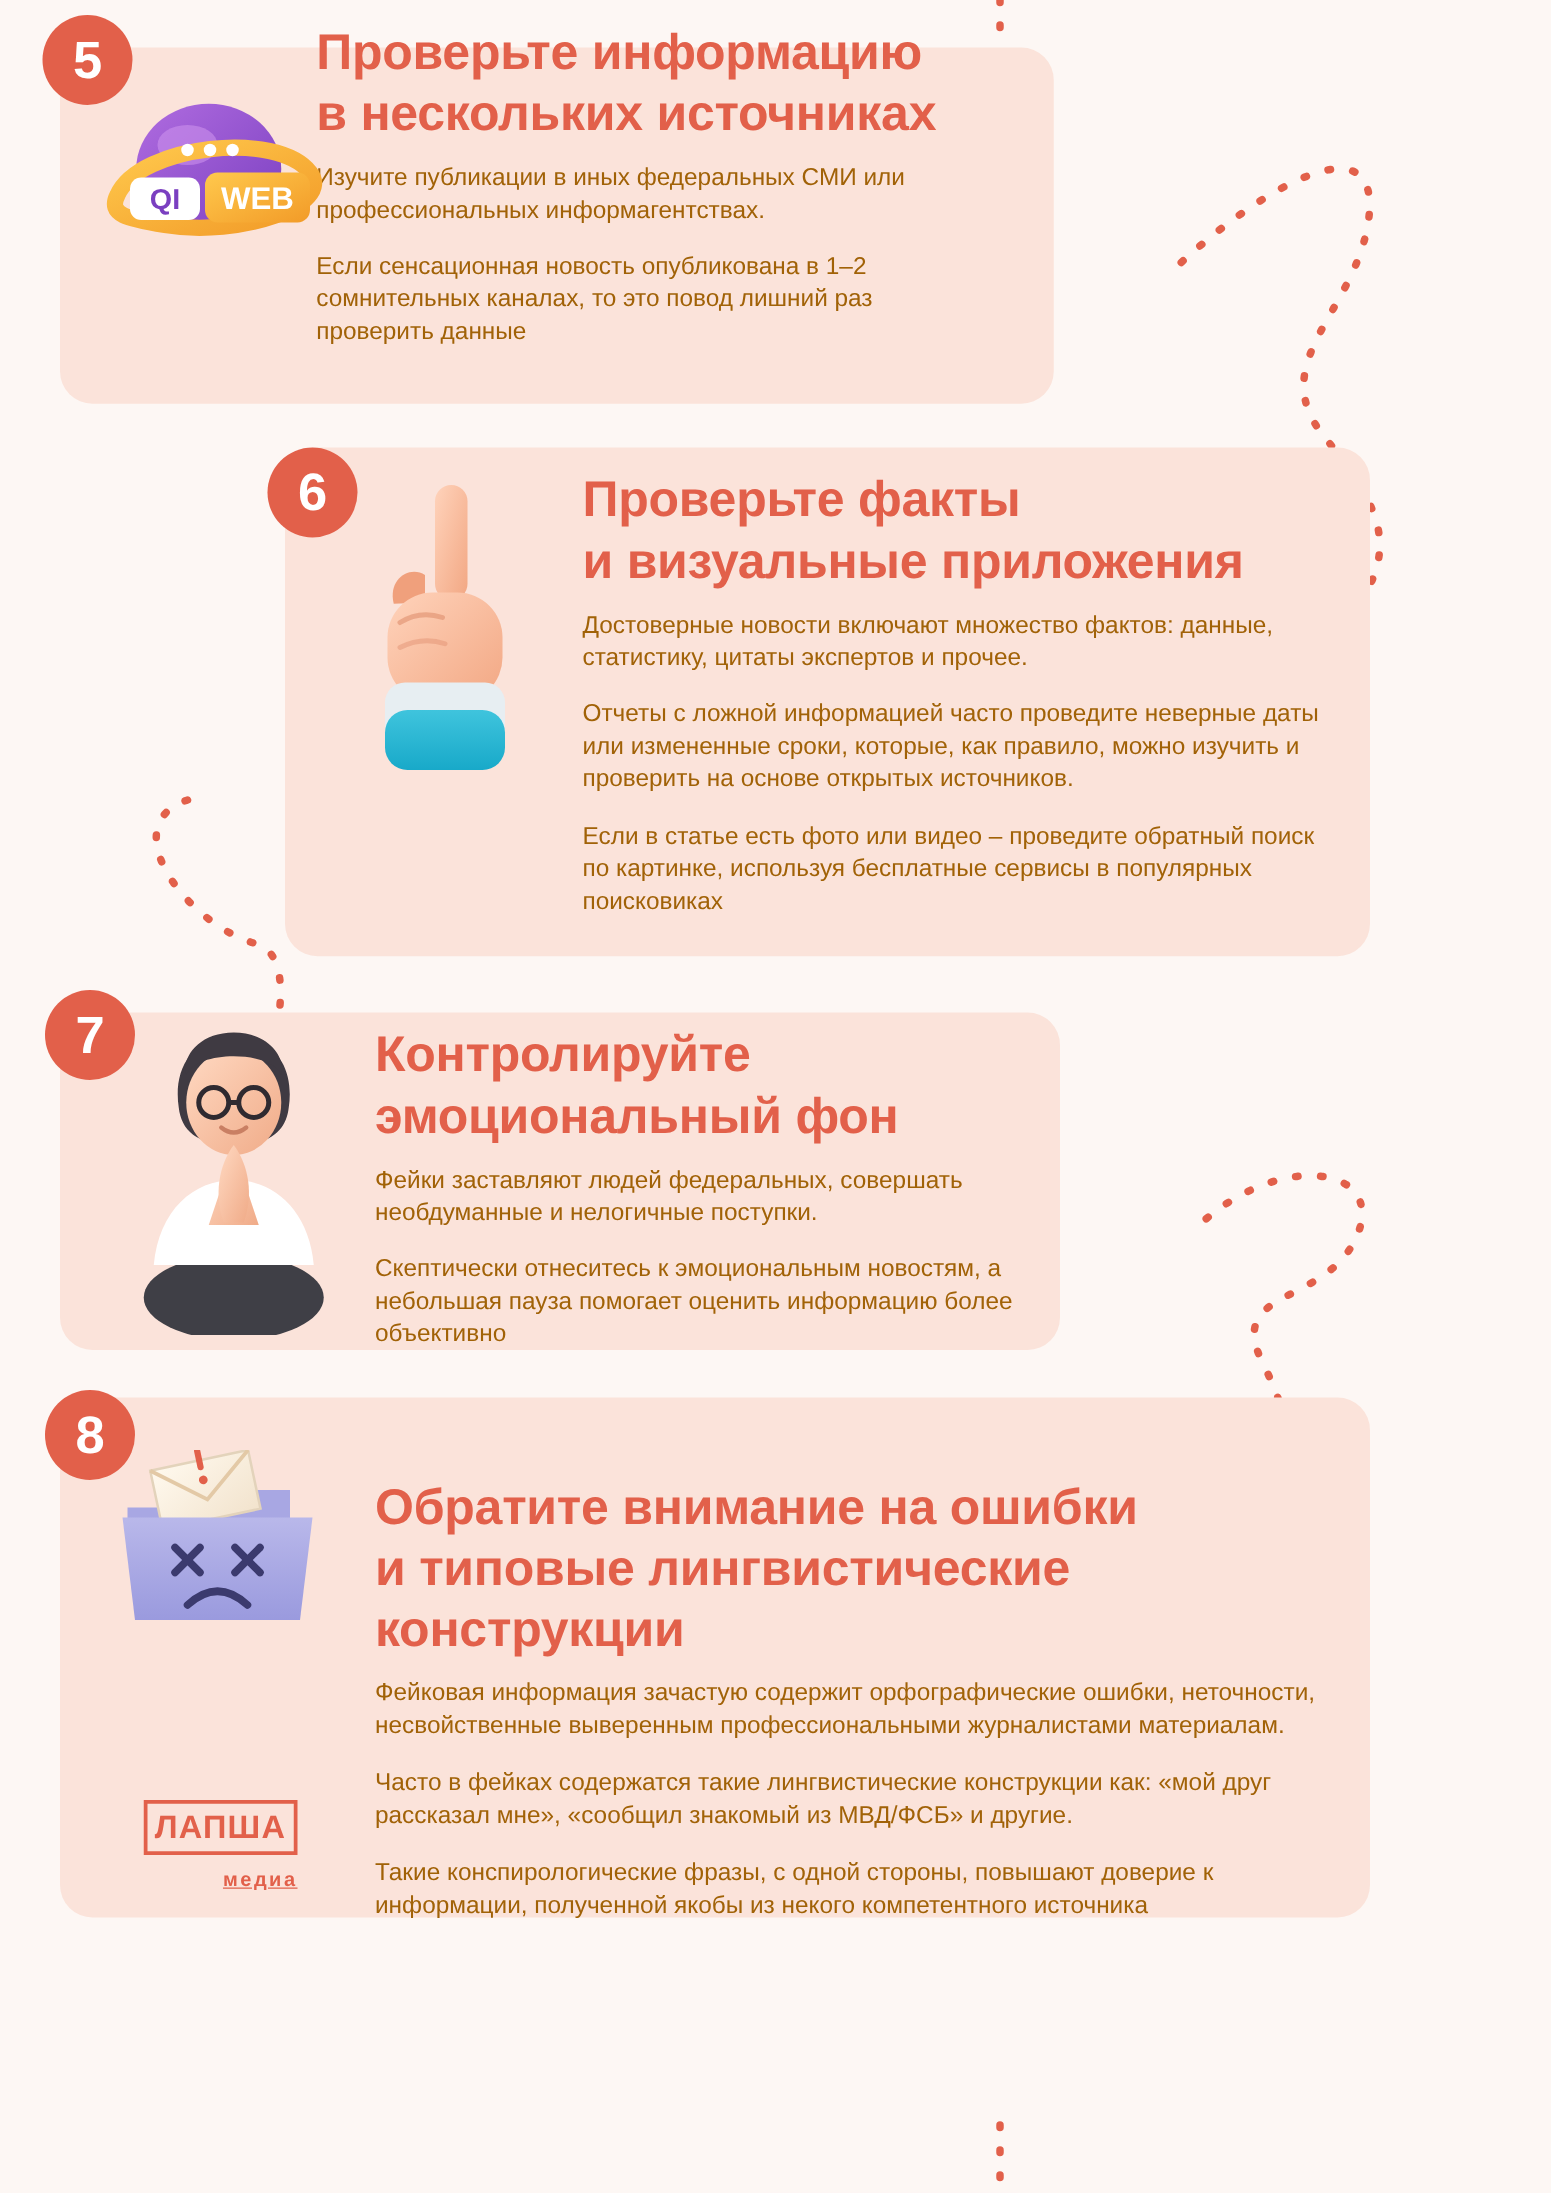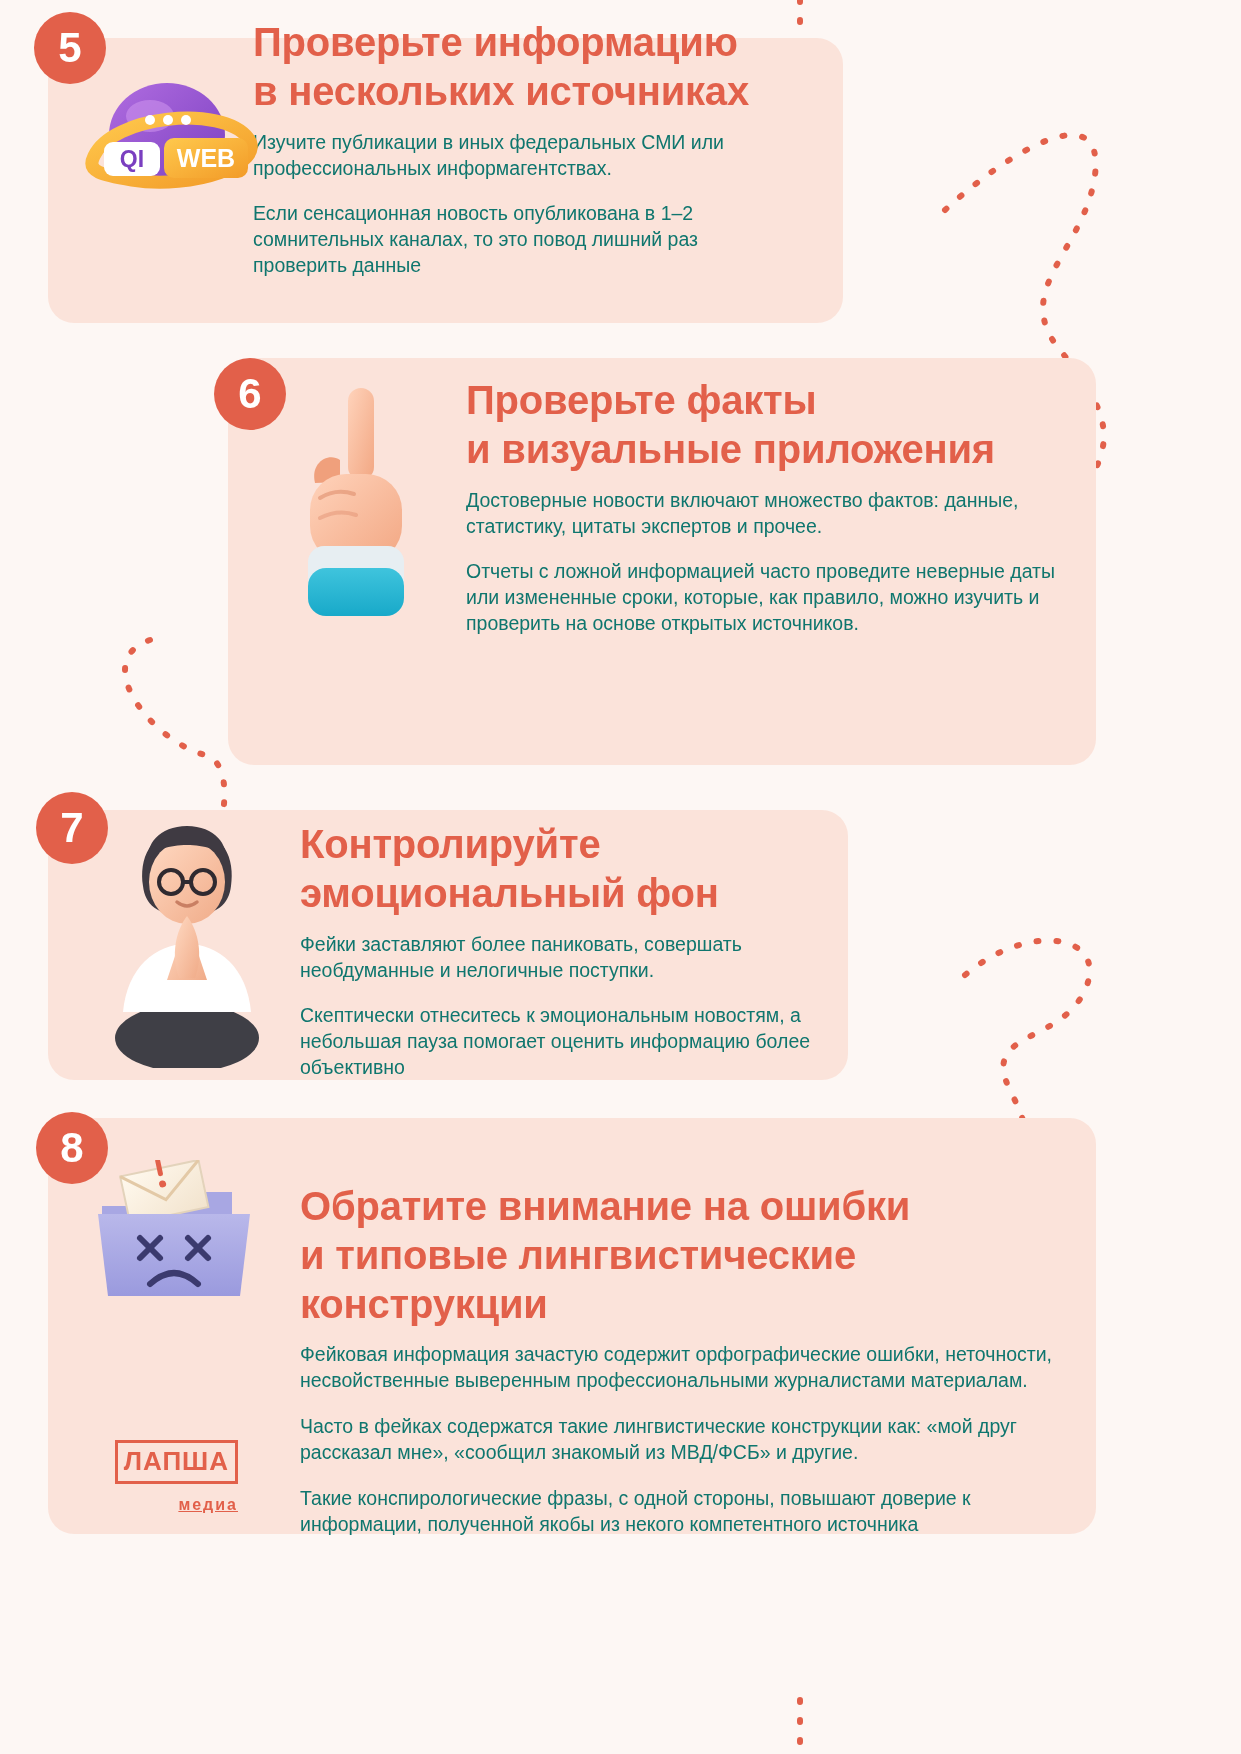--- a/index.html
+++ b/index.html
@@ -58,21 +58,21 @@
     color: #e2604a;
     font-weight: bold;
     font-size: 40px;
     line-height: 1.22;
     margin: 0 0 14px 0;
     letter-spacing: -0.2px;
   }
 
   .card-body p {
     margin: 0 0 20px 0;
-    color: #0f766e;
+    color: #a16207;
     font-size: 19.5px;
     line-height: 1.33;
   }
   .card-body p:last-child { margin-bottom: 0; }
 
   .art {
     position: absolute;
     z-index: 5;
   }
 
@@ -253,20 +253,21 @@
   </div>
 
   <div id="text6" style="position:absolute; left:466px; top:376px; width:592px;">
     <h2 class="card-title">
       <span>Проверьте факты</span><br>
       <span>и визуальные приложения</span>
     </h2>
     <div class="card-body">
       <p>Достоверные новости включают множество фактов: данные, статистику, цитаты экспертов и прочее.</p>
       <p>Отчеты с ложной информацией часто проведите неверные даты или измененные сроки, которые, как правило, можно изучить и проверить на основе открытых источников.</p>
+      <p>Если в статье есть фото или видео – проведите обратный поиск по картинке, используя бесплатные сервисы в популярных поисковиках</p>
     </div>
   </div>
 
   <div class="card" id="card7"></div>
   <div class="badge" id="badge7">7</div>
 
   <div class="art" id="art7">
     <svg class="ill" viewBox="0 0 165 256">
       <defs>
         <linearGradient id="skin7" x1="0" y1="0" x2="1" y2="1">
@@ -289,21 +290,21 @@
       <path d="M82 104 C 70 120, 66 144, 74 166 L 90 166 C 98 144, 94 120, 82 104 Z" fill="url(#skin7)"></path>
     </svg>
   </div>
 
   <div id="text7" style="position:absolute; left:300px; top:820px; width:540px;">
     <h2 class="card-title">
       <span>Контролируйте</span><br>
       <span>эмоциональный фон</span>
     </h2>
     <div class="card-body">
-      <p>Фейки заставляют более паниковать, совершать необдуманные и нелогичные поступки.</p>
+      <p>Фейки заставляют людей федеральных, совершать необдуманные и нелогичные поступки.</p>
       <p>Скептически отнеситесь к эмоциональным новостям, а небольшая пауза помогает оценить информацию более объективно</p>
     </div>
   </div>
 
   <div class="card" id="card8"></div>
   <div class="badge" id="badge8">8</div>
 
   <div class="art" id="art8">
     <svg class="ill" viewBox="0 0 200 150">
       <defs>

